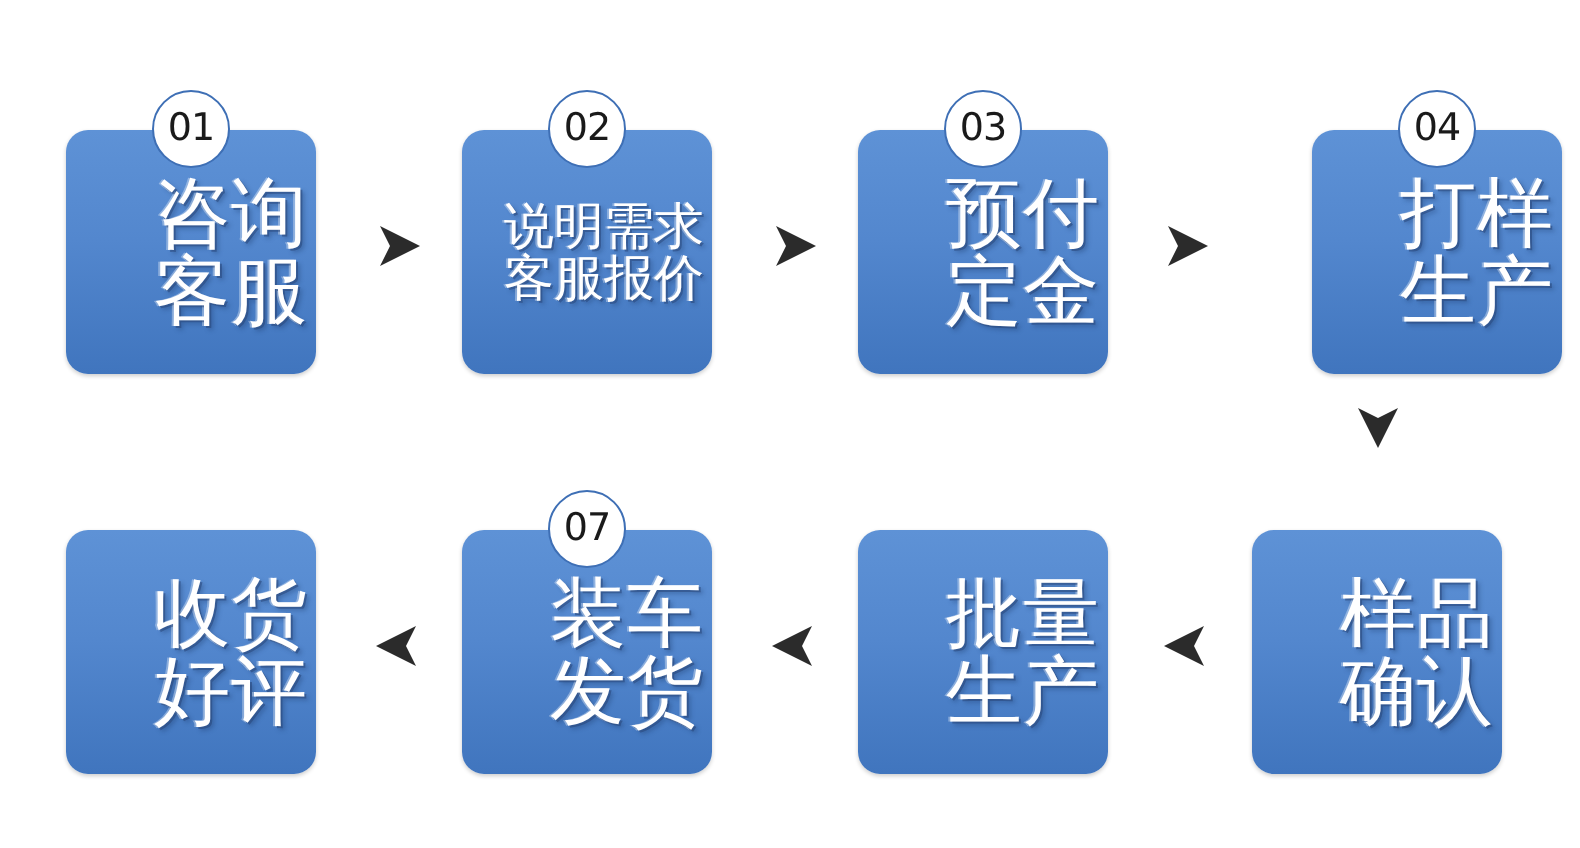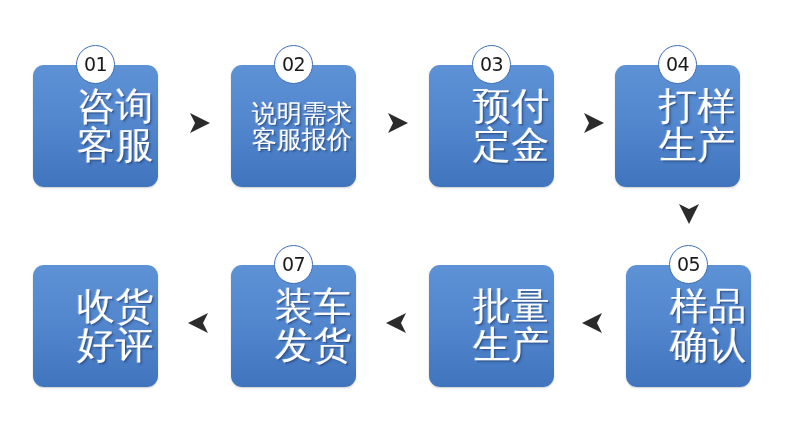--- a/index.html
+++ b/index.html
@@ -129,38 +129,35 @@
     <div class="step-label">预付
 定金</div>
   </div>
 
   <div class="arrow" style="left:578px; top:108px;">
     <svg viewBox="0 0 30 30" xmlns="http://www.w3.org/2000/svg" aria-hidden="true">
       <path d="M6 5 L26 15 L6 25 L11 15 Z" fill="#2B2B2B"></path>
     </svg>
   </div>
 
-  <div class="step size-lg" style="left:615px; top:65px;padding-left:48px;">
+  <div class="step size-lg" style="left:656px; top:65px;padding-left:48px;">
     <div class="badge">
       <span class="badge-text">04</span>
     </div>
     <div class="step-label">打样
 生产</div>
   </div>
 
   <div class="arrow" style="left:674px; top:198px;">
     <svg viewBox="0 0 30 30" xmlns="http://www.w3.org/2000/svg" aria-hidden="true">
       <path d="M5 6 L15 26 L25 6 L15 11 Z" fill="#2B2B2B"></path>
     </svg>
   </div>
 
   <div class="step size-lg" style="left:626px; top:265px;">
-    <div class="badge">
-      <span class="badge-text">05</span>
-    </div>
     <div class="step-label">样品
 确认</div>
   </div>
 
   <div class="arrow" style="left:578px; top:308px;">
     <svg viewBox="0 0 30 30" xmlns="http://www.w3.org/2000/svg" aria-hidden="true">
       <path d="M24 5 L4 15 L24 25 L19 15 Z" fill="#2B2B2B"></path>
     </svg>
   </div>
 

